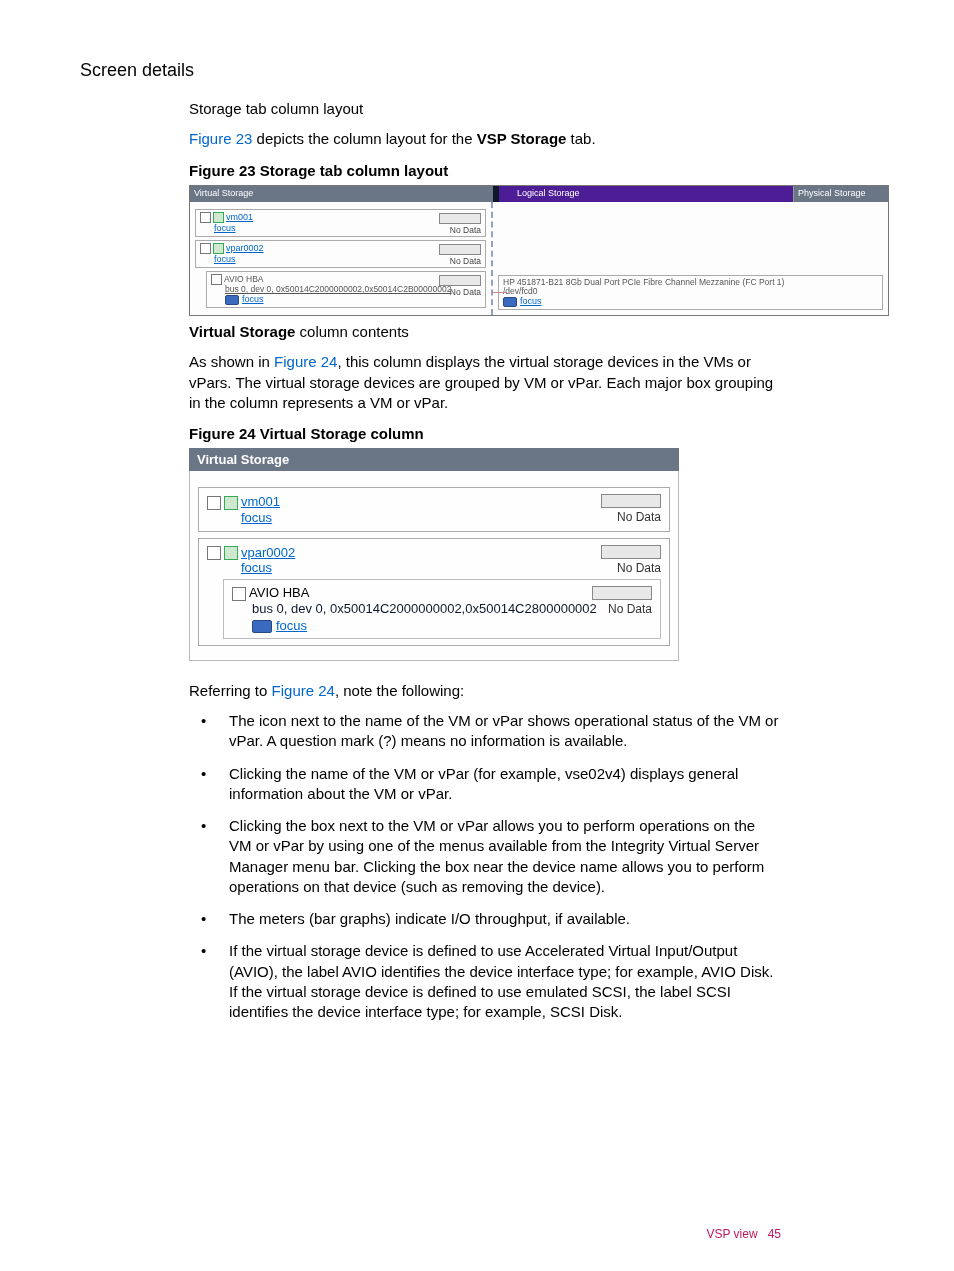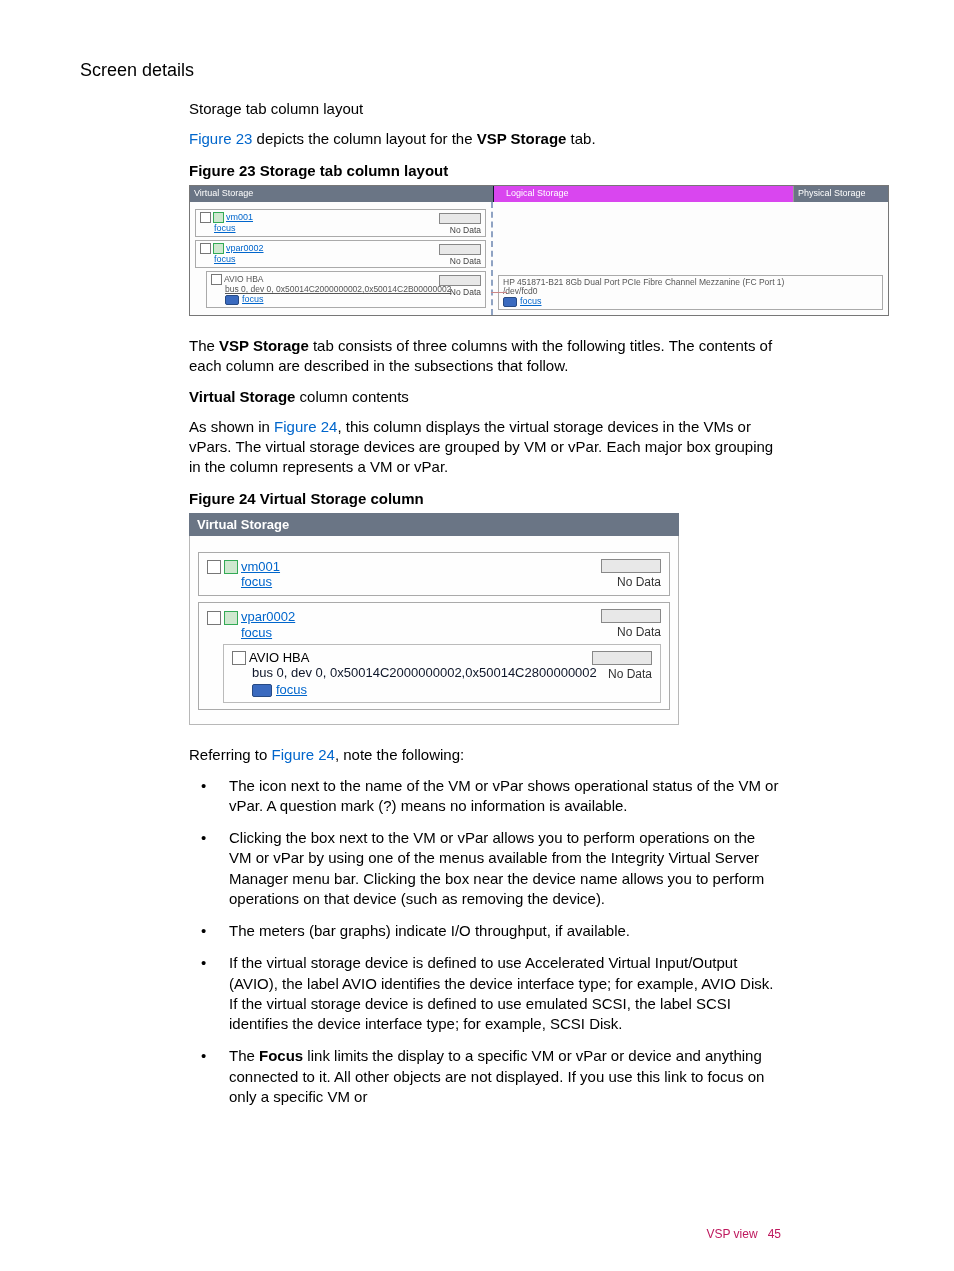--- a/index.html
+++ b/index.html
@@ -43,21 +43,21 @@
     font-size: 9px;
     color: #666;
   }
   .fig23-header {
     display: flex;
     height: 16px;
     font-size: 9px;
     color: #fff;
   }
   .fig23-col1h { background:#6a7585; width:303px; padding:2px 4px; box-sizing:border-box; }
-  .fig23-col2h { background:#d946ef; flex:1; padding:2px 12px; box-sizing:border-box; border-left:1px solid #0f172a;}
+  .fig23-col2h { background:#4c1d95; flex:1; padding:2px 18px; box-sizing:border-box; border-left:6px solid #0f172a;}
   .fig23-col3h { background:#6a7585; width:95px; padding:2px 4px; box-sizing:border-box; border-left:1px solid #999;}
   .fig23-body { display:flex; }
   .fig23-left { width:303px; padding:4px 2px 2px 2px; box-sizing:border-box; border-right:2px dashed #8fa3c3;}
   .fig23-right { flex:1; padding:4px 2px 2px 2px; box-sizing:border-box; position: relative;}
   .card23 {
     border:1px solid #aaa;
     margin:3px 3px 3px 3px;
     padding:2px 4px 2px 4px;
     position: relative;
     display:flex;
@@ -189,23 +189,20 @@
           <div class="card23">
             <span class="connector"></span>
             <div class="sub23">HP 451871-B21 8Gb Dual Port PCIe Fibre Channel Mezzanine (FC Port 1)</div>
             <div class="sub23">/dev/fcd0</div>
             <div><span class="diskicon23"></span><span class="link23">focus</span></div>
           </div>
         </div>
       </div>
     </div>
 
-    <div class="para" style="margin-top:20px;">
-      <span>The </span><span class="bold">VSP Storage</span><span> tab consists of three columns with the following titles. The contents of each column are described in the subsections that follow.</span>
-    </div>
 
     <div class="para">
       <span class="bold">Virtual Storage</span><span> column contents</span>
     </div>
 
     <div class="para">
       <span>As shown in </span><span class="link">Figure 24</span><span>, this column displays the virtual storage devices in the VMs or vPars. The virtual storage devices are grouped by VM or vPar. Each major box grouping in the column represents a VM or vPar.</span>
     </div>
 
     <div class="figlabel">Figure 24 Virtual Storage column</div>
@@ -234,26 +231,24 @@
         </div>
       </div>
     </div>
 
     <div class="para" style="margin-top:20px;">
       <span>Referring to </span><span class="link">Figure 24</span><span>, note the following:</span>
     </div>
 
     <ul class="bullets">
       <li>The icon next to the name of the VM or vPar shows operational status of the VM or vPar. A question mark (?) means no information is available.</li>
+      <li>Clicking the name of the VM or vPar (for example, vse02v4) displays general information about the VM or vPar.</li>
       <li>Clicking the box next to the VM or vPar allows you to perform operations on the VM or vPar by using one of the menus available from the Integrity Virtual Server Manager menu bar. Clicking the box near the device name allows you to perform operations on that device (such as removing the device).</li>
       <li>The meters (bar graphs) indicate I/O throughput, if available.</li>
       <li>If the virtual storage device is defined to use Accelerated Virtual Input/Output (AVIO), the label AVIO identifies the device interface type; for example, AVIO Disk. If the virtual storage device is defined to use emulated SCSI, the label SCSI identifies the device interface type; for example, SCSI Disk.</li>
-      <li>
-        <span>The </span><span class="bold">Focus</span><span> link limits the display to a specific VM or vPar or device and anything connected to it. All other objects are not displayed. If you use this link to focus on only a specific VM or</span>
-      </li>
     </ul>
 
   </div>
 
   <div class="footer">
     <span>VSP view</span>&nbsp;&nbsp;&nbsp;<span>45</span>
   </div>
 
 </div>
 

